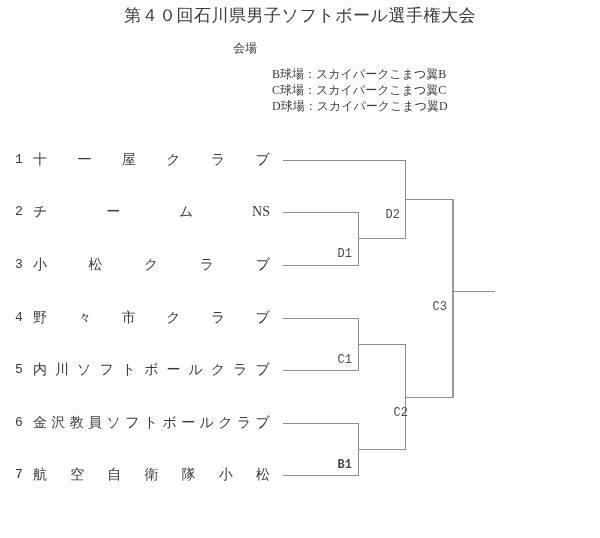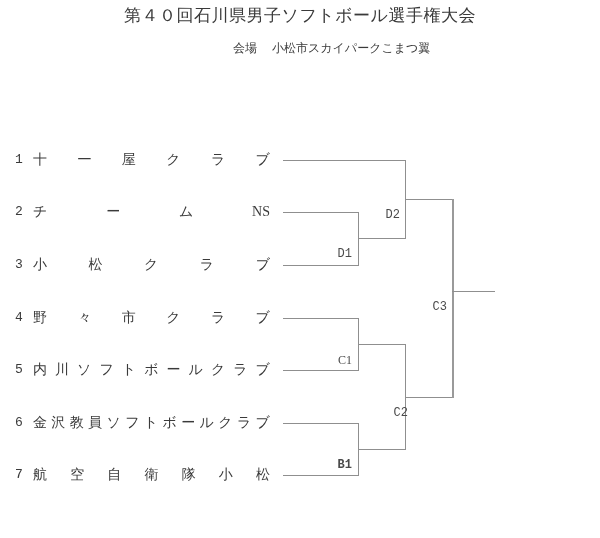--- a/index.html
+++ b/index.html
@@ -40,21 +40,25 @@
 </style>
 </head>
 <body>
 
 <div>
   <div class="title">第４０回石川県男子ソフトボール選手権大会</div>
 
   <div class="info">
     <div class="info-row">
       <span class="info-label">会場</span>
-      <span>小松市スカイパークこまつ翼</span>
+    </div>
+    <div class="fields">
+      <div>B球場：スカイパークこまつ翼B</div>
+      <div>C球場：スカイパークこまつ翼C</div>
+      <div>D球場：スカイパークこまつ翼D</div>
     </div>
   </div>
 
   <div id="bracket">
       <div class="seed" style="top: 151px;">1</div>
       <div class="tname" style="top: 151px;">
         <span>十</span>
         <span>一</span>
         <span>屋</span>
         <span>ク</span>
@@ -133,21 +137,21 @@
       </div>
       <div class="hline" style="top: 475px; left: 283px; width: 76px;"></div>
       <div class="vline" style="left: 358px; top: 212px; height: 54px;"></div>
       <div class="hline" style="top: 238px; left: 358px; width: 47px;"></div>
       <div class="mlabel" style="left: 316px; top: 229px;">D1</div>
       <div class="vline" style="left: 405px; top: 160px; height: 79px;"></div>
       <div class="hline" style="top: 199px; left: 405px; width: 48px;"></div>
       <div class="mlabel" style="left: 364px; top: 190px;">D2</div>
       <div class="vline" style="left: 358px; top: 318px; height: 53px;"></div>
       <div class="hline" style="top: 344px; left: 358px; width: 47px;"></div>
-      <div class="mlabel" style="left: 316px; top: 335px; font-family: Liberation Serif, serif;">C1</div>
+      <div class="mlabel" style="left: 316px; top: 335px;">C1</div>
       <div class="vline" style="left: 358px; top: 423px; height: 53px;"></div>
       <div class="hline" style="top: 449px; left: 358px; width: 47px;"></div>
       <div class="mlabel" style="left: 316px; top: 440px; font-weight: bold;">B1</div>
       <div class="vline" style="left: 405px; top: 344px; height: 106px;"></div>
       <div class="hline" style="top: 397px; left: 405px; width: 48px;"></div>
       <div class="mlabel" style="left: 372px; top: 388px;">C2</div>
       <div class="vline thick" style="left: 452px; top: 199px; height: 199px;"></div>
       <div class="hline" style="top: 291px; left: 452px; width: 43px;"></div>
       <div class="mlabel" style="left: 411px; top: 282px;">C3</div>
     </div>

